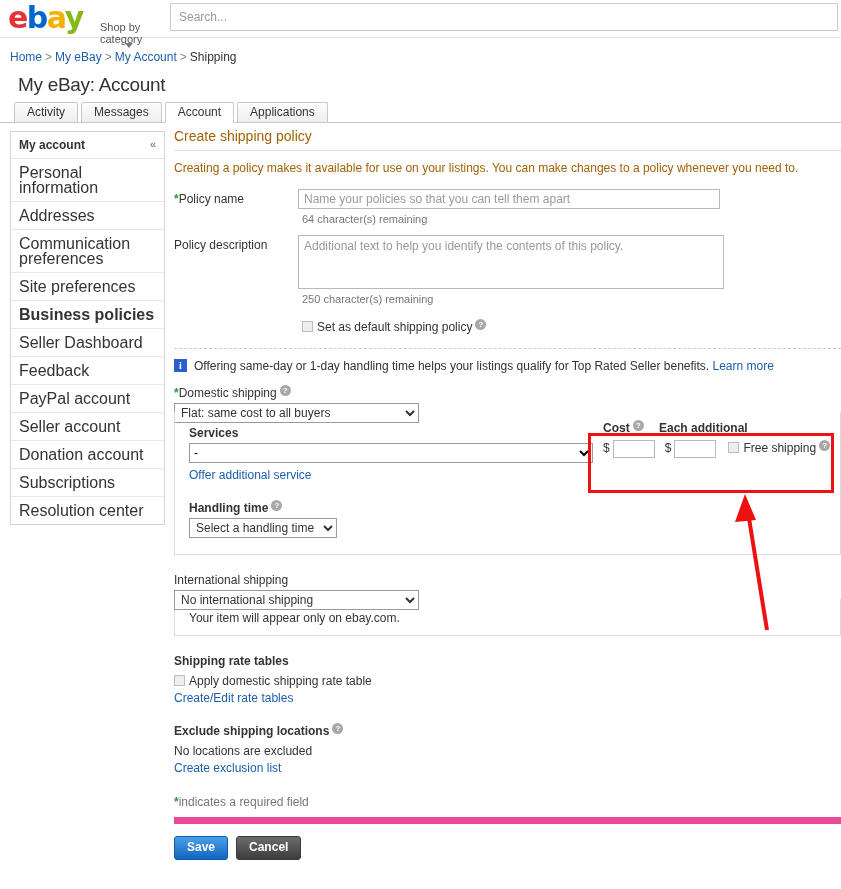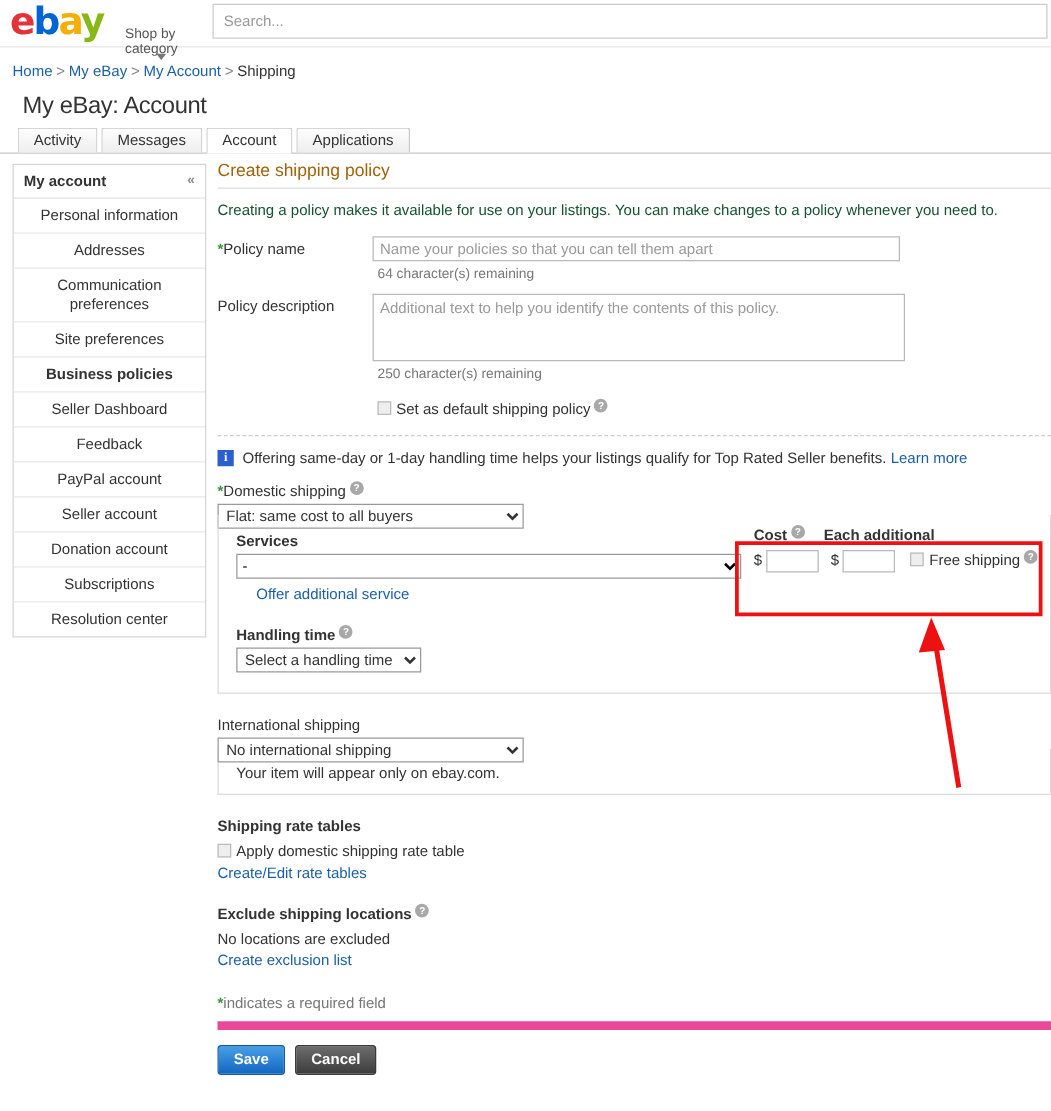--- a/index.html
+++ b/index.html
@@ -126,44 +126,43 @@
   }
   .side-head .collapse {
     position: absolute; right: 8px; top: 6px;
     color: #888; font-size: 11px;
     cursor: pointer;
   }
   .side-item {
     padding: 6px 8px;
     border-bottom: 1px solid #e8e8e8;
     color: #333;
-    font-size: 12px;
+    font-size: 16px;
     line-height: 15px;
     cursor: pointer;
-    text-align: center;
   }
   .side-item:last-child { border-bottom: none; }
   .side-item.group { font-weight: bold; }
 
   
   .main {
     position: absolute;
     left: 174px; top: 5px;
     width: 667px;
   }
   .main h2 {
     margin: 0 0 0 0;
     font-size: 14px;
     font-weight: normal;
     color: #a16207;
     padding-bottom: 6px;
     border-bottom: 1px solid #dddddd;
   }
   .intro {
-    color: #14532d;
+    color: #a16207;
     font-size: 12px;
     padding: 10px 0 14px 0;
   }
 
   .req { color: #2e9b2e; font-weight: bold; }
 
   .field-row { position: relative; margin-bottom: 4px; }
   .field-label {
     display: inline-block;
     width: 124px;
@@ -420,21 +419,21 @@
       <select class="sel" style="width:245px;">
         <option>Flat: same cost to all buyers</option>
       </select>
 
       <div class="groupbox">
         <div class="svc-row">
           <div class="sec-label bold">Services</div>
           <select class="svc-sel">
             <option>-</option>
           </select>
-          <div style="margin-top:5px;margin-left:16px;">
+          <div style="margin-top:5px;">
             <a href="#" class="linklike">Offer additional service</a>
           </div>
 
           
           <div class="cost-panel">
             <div class="cost-heads">
               <span class="h-cost"><span>Cost</span><span class="helpicon">?</span></span><span>Each additional</span>
             </div>
             <div class="money-row">
               <span class="dollar">$</span><input class="moneyfield" type="text" style=""><span class="dollar" style="margin-left:10px;">$</span><input class="moneyfield" type="text" style=""><span style="margin-left:12px;"><input type="checkbox" class="cb" style=""><span>Free shipping</span><span class="helpicon">?</span></span>

